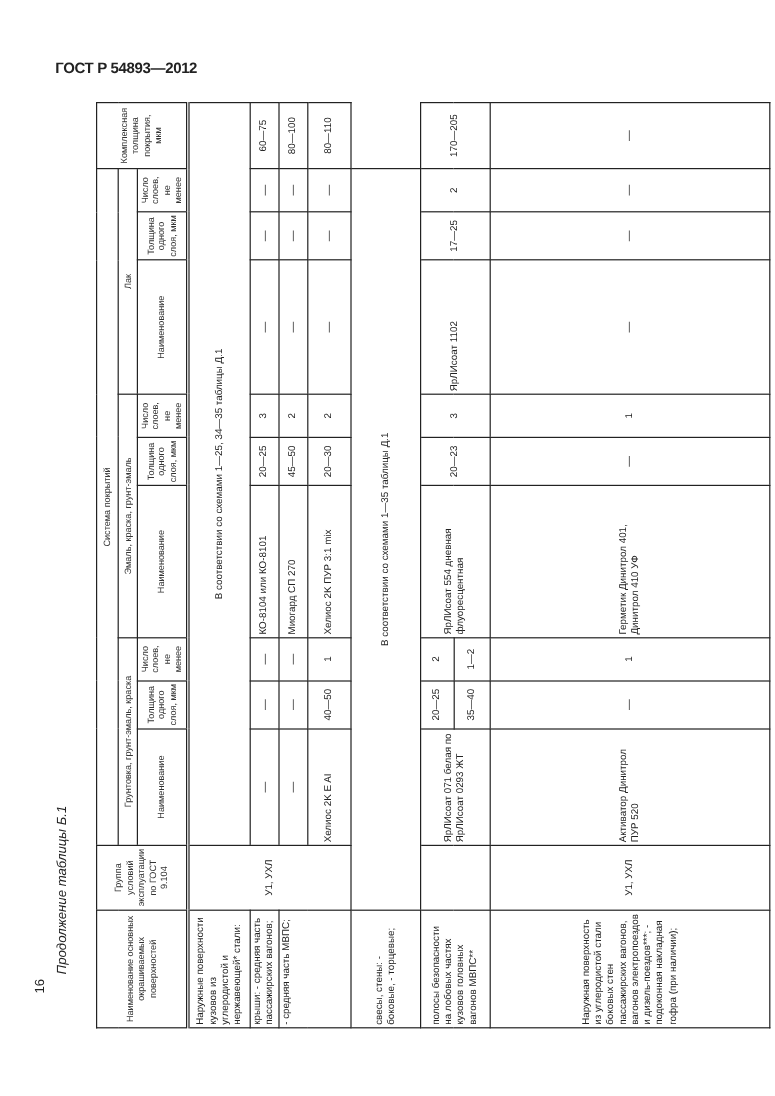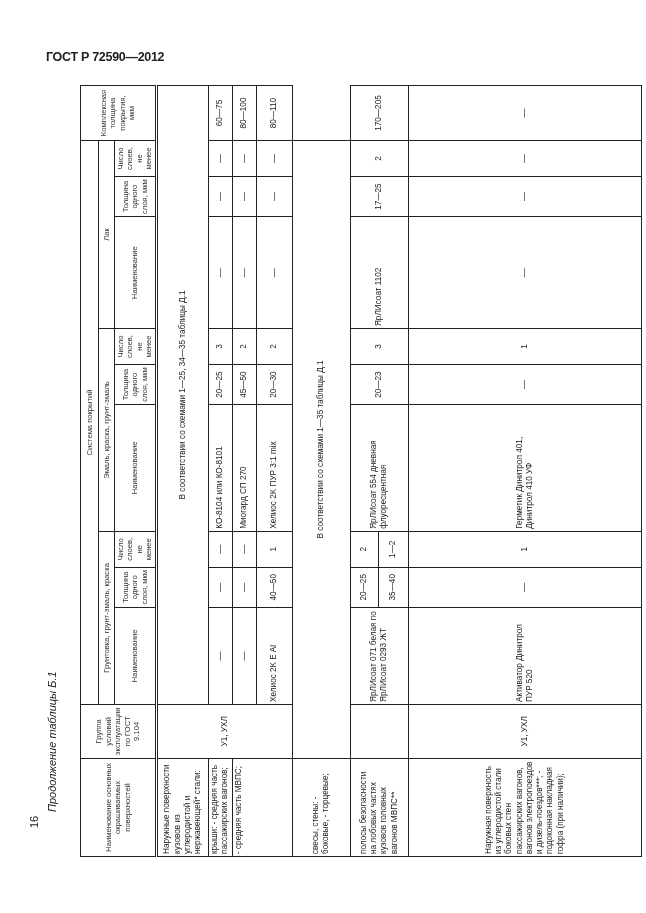--- a/index.html
+++ b/index.html
@@ -13,21 +13,21 @@
   td,th{border:1px solid #222;padding:1px 2px;vertical-align:middle;font-weight:normal;text-align:center;overflow:hidden;}
   th{font-size:7.6px;color:#333;}
   .l{text-align:left;}
   .dbl-b{border-bottom:3px double #222;}
   .span-note{text-align:center;font-size:8.2px;}
   .dash{font-size:9px;}
 </style>
 </head>
 <body>
 
-<div class="doc-header">ГОСТ Р 72590—2012</div>
+<div class="doc-header">ГОСТ Р 54893—2012</div>
 <div class="page-num">16</div>
 <div class="cont-caption">Продолжение таблицы Б.1</div>
 
 <div class="rot">
 <table>
   <colgroup>
     <col style="width:93px">
         <col style="width:51px">
     <col style="width:92px">
         <col style="width:38px">

